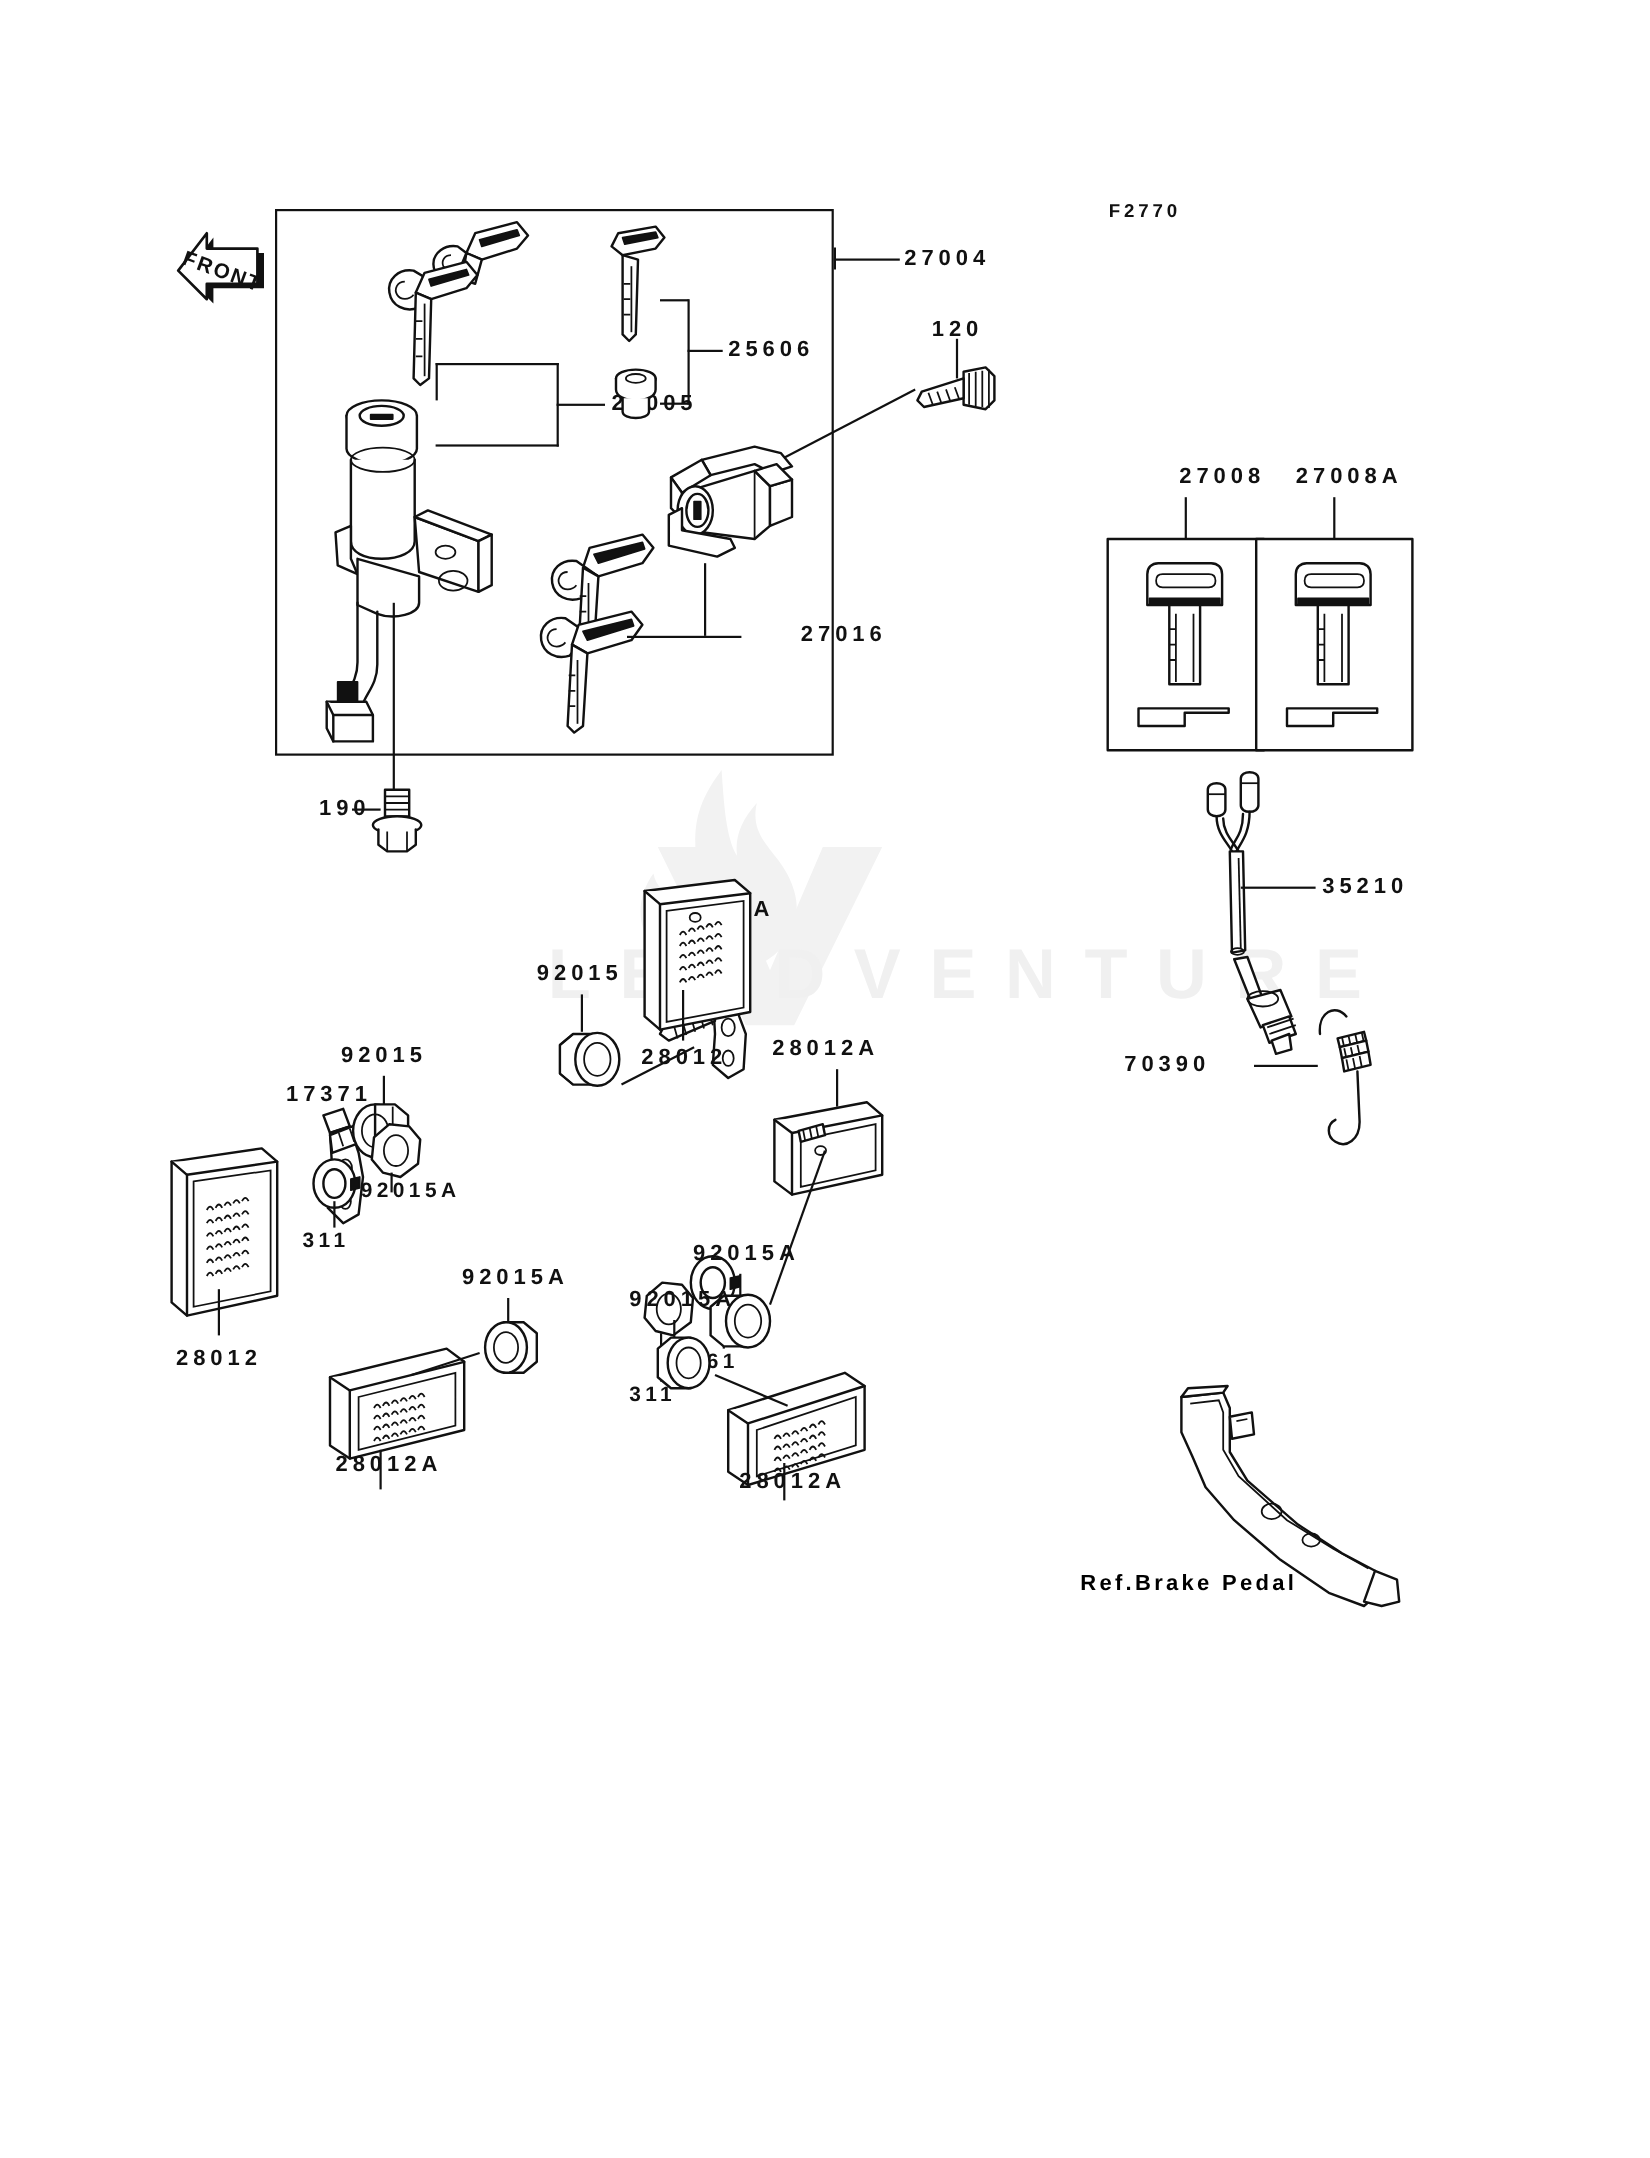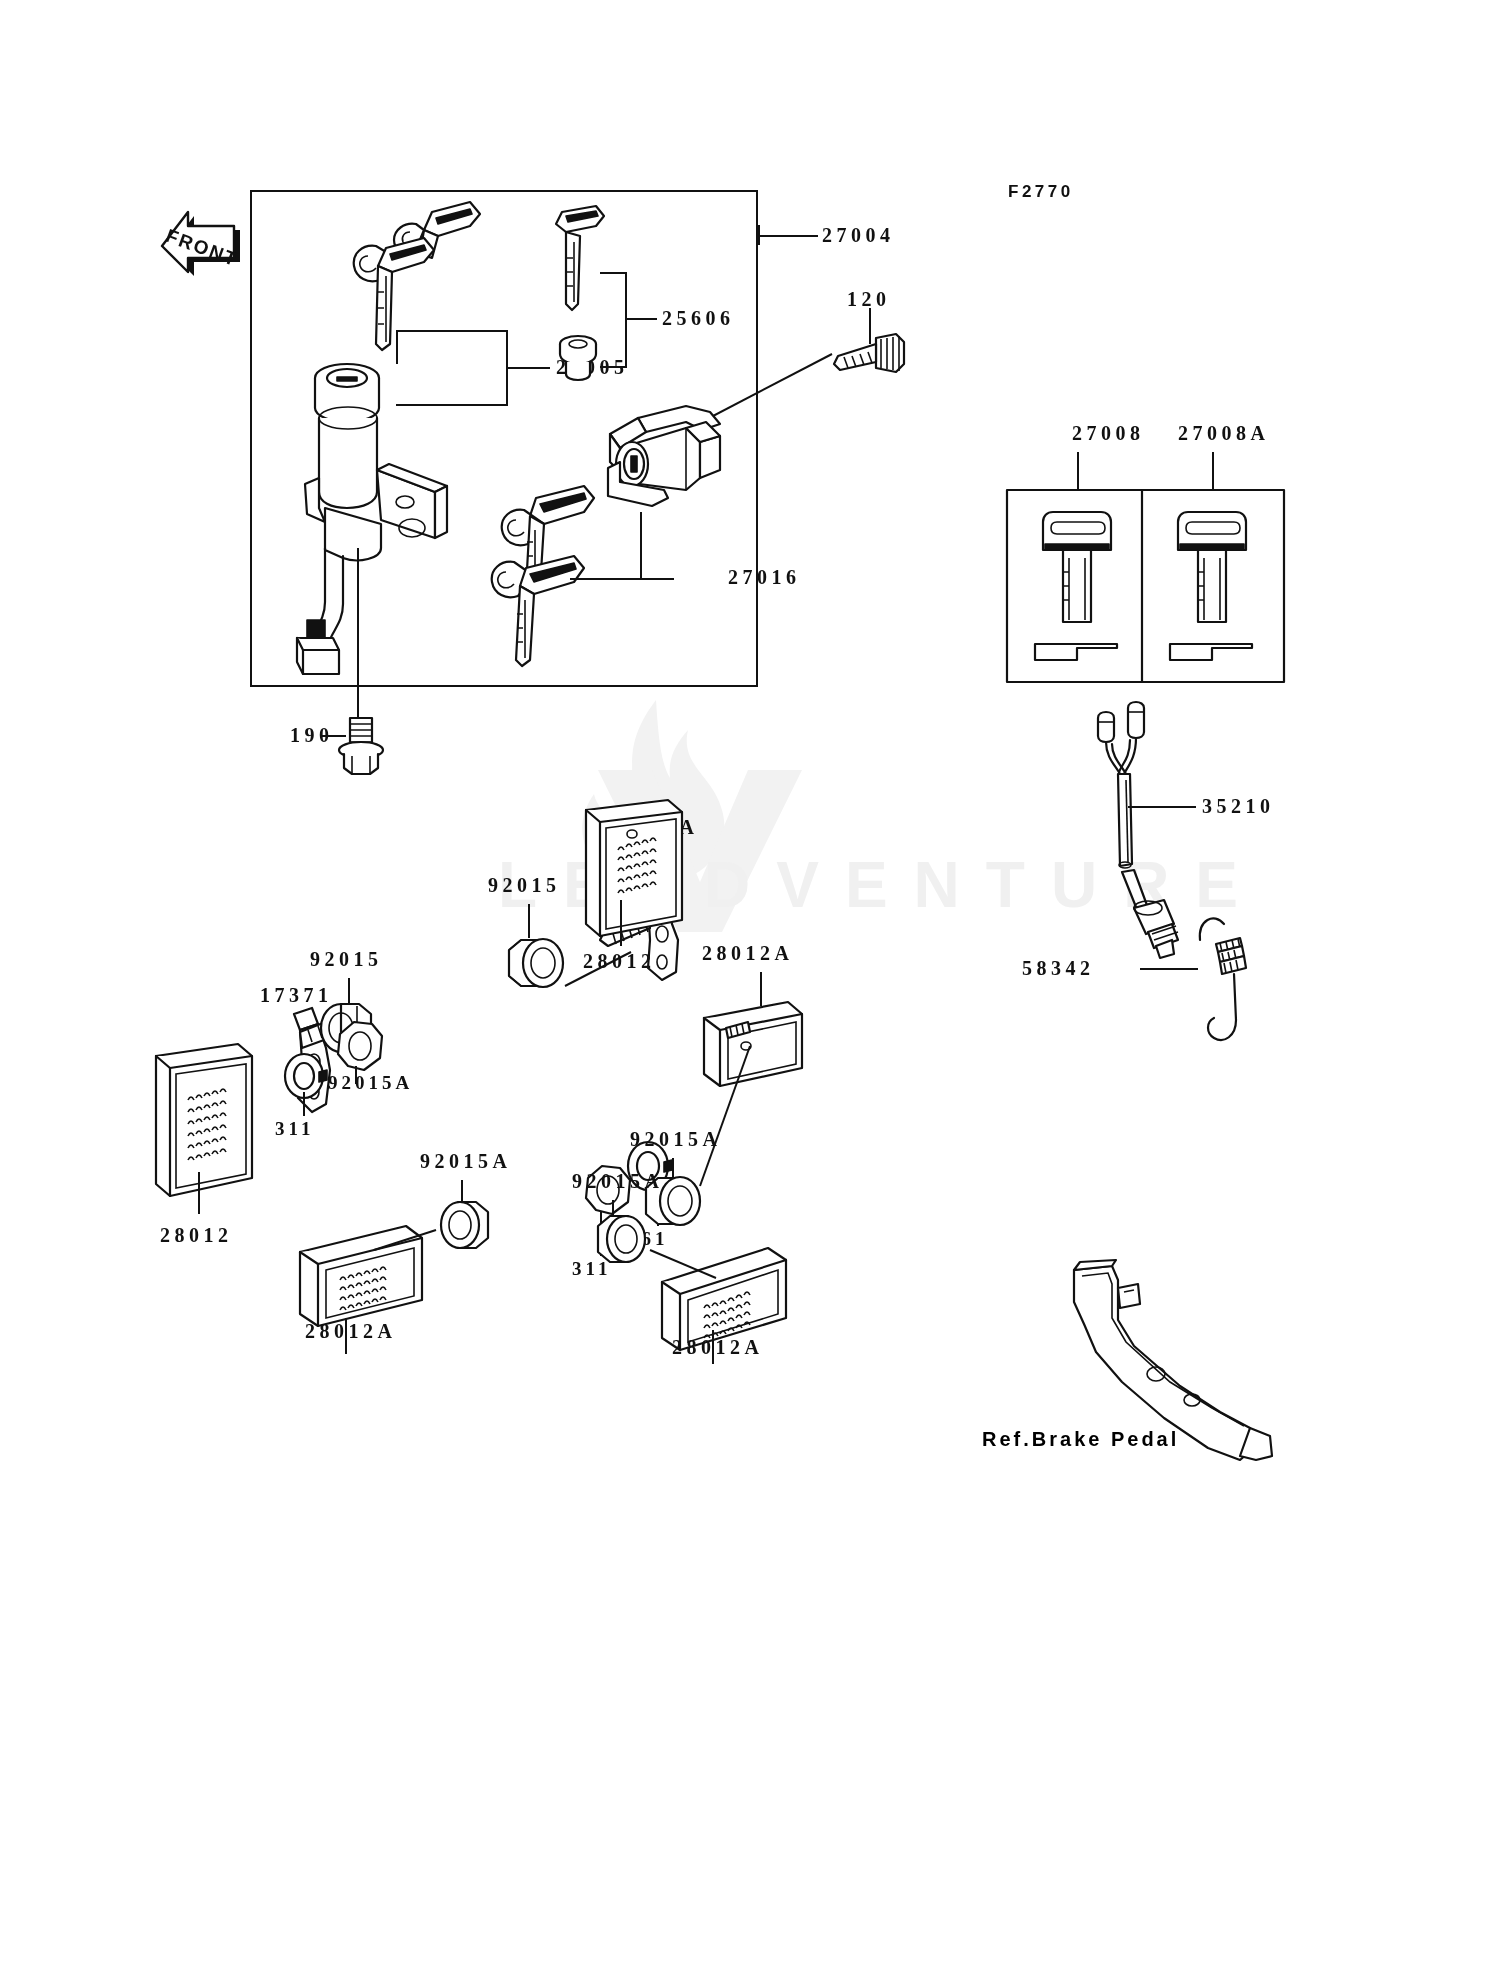--- a/index.html
+++ b/index.html
@@ -1,21 +1,21 @@
 <!DOCTYPE html>
 <html><head>
 <meta charset="utf-8">
 <style>
   html,body{margin:0;padding:0;background:#fff;}
   body{width:1500px;height:1962px;position:relative;
        font-family:"Liberation Sans",sans-serif;color:#000;overflow:hidden;}
   .stage{position:absolute;inset:0;}
 
   
-  .lbl{position:absolute;font-family:Liberation Serif, serif;
+  .lbl{position:absolute;font-family:Liberation Sans, sans-serif;
        font-size:20px;font-weight:700;letter-spacing:4.5px;
        white-space:nowrap;color:#111;}
   .lbl.sm{font-size:19px;letter-spacing:4px;}
   .code{position:absolute;font-size:17px;font-weight:700;letter-spacing:3.5px;color:#111;}
   .reftxt{position:absolute;font-size:20px;font-weight:700;letter-spacing:3px;white-space:nowrap;}
   .footer{position:absolute;left:0;right:0;bottom:22px;text-align:center;
           font-size:21px;letter-spacing:.5px;color:#111;font-family:"Liberation Sans",sans-serif;}
 
   
   .ln{position:absolute;background:#111;}
@@ -300,21 +300,21 @@
       <path class="sf" d="M26 34 L50 28 L52 36 L28 42 Z"></path>
       <path class="thin" d="M30 33 L32 42 M36 32 L38 41 M42 30 L44 39 M48 29 L50 38"></path>
       <path class="sf" d="M28 42 L52 36 L54 46 L30 52 Z"></path>
       <path class="thin" d="M32 43 L34 52 M38 42 L40 51 M44 40 L46 49"></path>
       <path class="sf" d="M30 52 L54 46 L56 58 L32 64 Z"></path>
       <path class="thin" d="M34 53 L36 63 M40 52 L42 62 M46 50 L48 60"></path>
       <path class="s" d="M44 64 L46 110 C46 126 34 134 24 128 C16 123 16 112 24 108"></path>
     </svg>
   </div>
   <div class="ln lnh" style="left:1140px;top:968px;width:58px;"></div>
-  <div class="lbl" style="left:1022px;top:957px;">58342</div>
+  <div class="lbl" style="left:1022px;top:957px;">70390</div>
 
   <div style="position:absolute;left:1060px;top:1260px;width:230px;height:220px;">
     <svg width="230" height="220" viewBox="0 0 230 220">
       <path class="sf" d="M14 10 L52 6 L58 20 L58 60 L74 86 L120 126 L160 152 L190 168
                           L196 186 L180 200 L148 188 L104 158 L62 122 L36 92 L24 64 L14 42 Z"></path>
       <path class="thin" d="M22 16 L48 13 L52 24 L52 58 L66 82 L110 122 L152 148 L184 166"></path>
       <path class="sf" d="M14 10 L20 2 L56 0 L52 6 Z"></path>
       <path class="sf" d="M58 28 L78 24 L80 44 L60 48 Z"></path>
       <path class="thin" d="M64 32 L74 30"></path>
       <ellipse class="thin" cx="96" cy="114" rx="9" ry="7"></ellipse>

